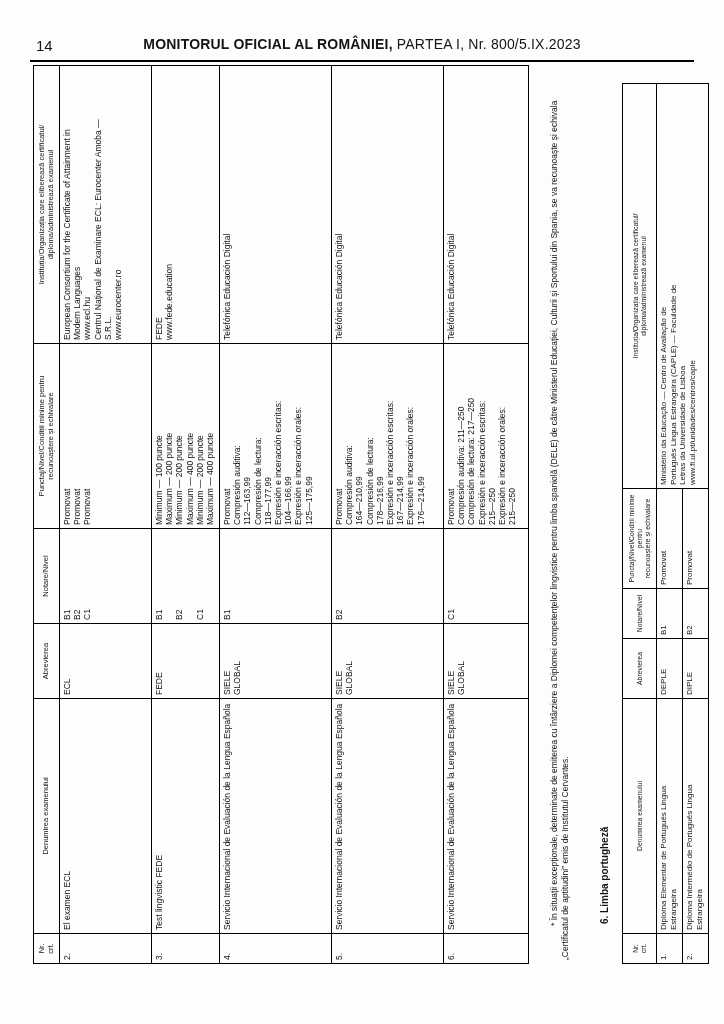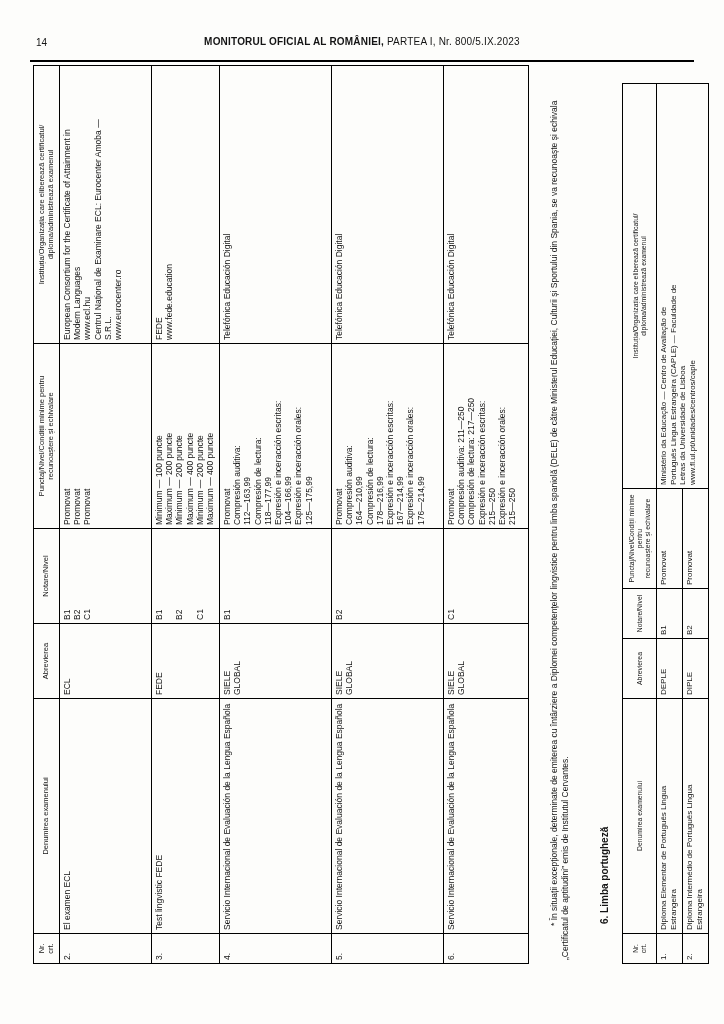--- a/index.html
+++ b/index.html
@@ -9,22 +9,22 @@
     background: #fdfdfb;
     color: #141414;
     font-family: "Liberation Sans", sans-serif;
     overflow: hidden;
     position: relative;
   }
   .page { position: relative; width: 724px; height: 1024px; overflow: hidden; }
 
   
   .page-header { position: absolute; top: 36px; left: 30px; right: 30px; height: 20px; }
-  .page-num { position: absolute; left: 6px; top: 1px; font-size: 10px; }
-  .header-title { text-align: center; font-size: 10px; letter-spacing: 0.2px; }
+  .page-num { position: absolute; left: 6px; top: 1px; font-size: 15px; }
+  .header-title { text-align: center; font-size: 14px; letter-spacing: 0.2px; }
   .header-title .bold { font-weight: bold; }
   .header-rule { position: absolute; top: 60px; left: 30px; width: 664px; border-top: 2px solid #000; }
 
   
   .rotated {
     position: absolute;
     left: -76px; top: 175px;
     width: 898px; height: 680px;
     transform: rotate(-90deg);
   }

